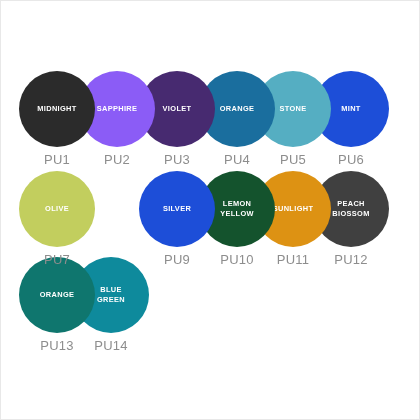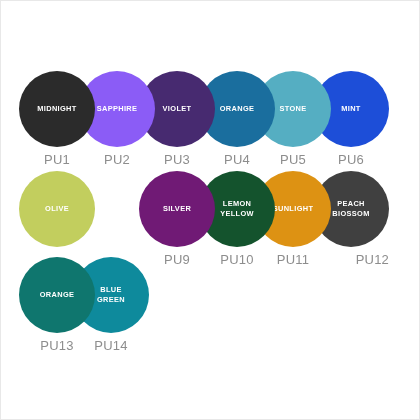--- a/index.html
+++ b/index.html
@@ -122,23 +122,24 @@
       <div class="swatch" style="left: 312px; top: 70px;">
         <div class="swatch-circle z1" style="background: #1d4ed8;">
           <span class="swatch-name">MINT</span>
         </div>
         <div class="swatch-code" style="z-index: 30;">PU6</div>
       </div>
       <div class="swatch" style="left: 18px; top: 170px;">
         <div class="swatch-circle z6" style="background: rgb(194, 206, 94);">
           <span class="swatch-name">OLIVE</span>
         </div>
+        <div class="swatch-code" style="z-index: 30;">PU7</div>
       </div>
       <div class="swatch" style="left: 138px; top: 170px;">
-        <div class="swatch-circle z4" style="background: #701a75;">
+        <div class="swatch-circle z4" style="background: #1d4ed8;">
           <span class="swatch-name">SILVER</span>
         </div>
         <div class="swatch-code" style="z-index: 30;">PU9</div>
       </div>
       <div class="swatch" style="left: 198px; top: 170px;">
         <div class="swatch-circle z3" style="background: #14532d;">
           <span class="swatch-name">LEMON
 YELLOW</span>
         </div>
         <div class="swatch-code" style="z-index: 30;">PU10</div>
@@ -147,21 +148,21 @@
         <div class="swatch-circle z2" style="background: rgb(221, 146, 19);">
           <span class="swatch-name">SUNLIGHT</span>
         </div>
         <div class="swatch-code" style="z-index: 30;">PU11</div>
       </div>
       <div class="swatch" style="left: 312px; top: 170px;">
         <div class="swatch-circle z1" style="background: #404040;">
           <span class="swatch-name">PEACH
 BlOSSOM</span>
         </div>
-        <div class="swatch-code" style="z-index: 30; text-align: right;">PU12</div>
+        <div class="swatch-code" style="z-index: 30;">PU12</div>
       </div>
       <div class="swatch" style="left: 18px; top: 256px;">
         <div class="swatch-circle z6" style="background: #0f766e;">
           <span class="swatch-name">ORANGE</span>
         </div>
         <div class="swatch-code" style="z-index: 30;">PU13</div>
       </div>
       <div class="swatch" style="left: 72px; top: 256px;">
         <div class="swatch-circle z5" style="background: rgb(14, 138, 156); justify-content: center;">
           <span class="swatch-name">BLUE

